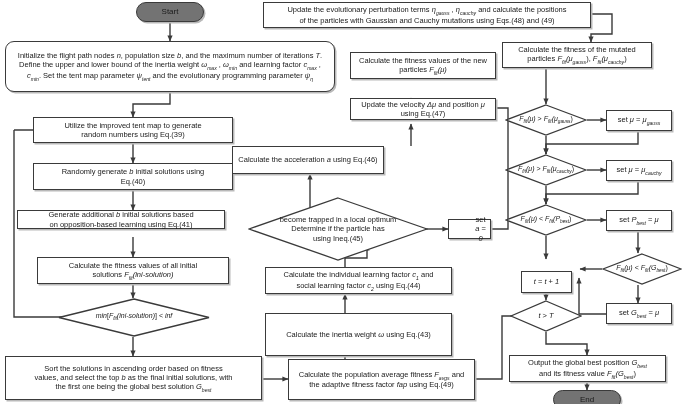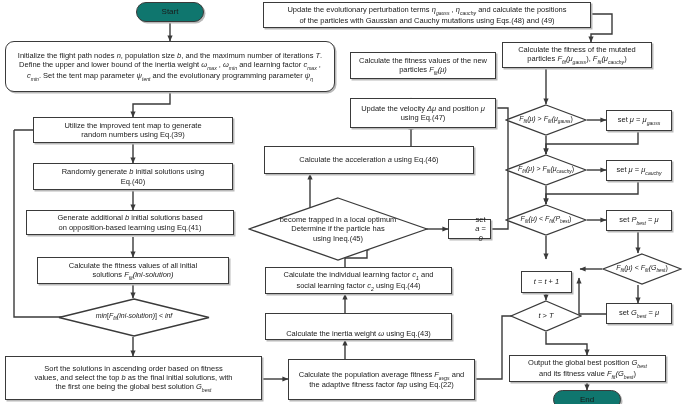--- a/index.html
+++ b/index.html
@@ -1,21 +1,21 @@
 <!DOCTYPE html>
 <html><head>
 <meta charset="utf-8">
 <style>
   html,body{margin:0;padding:0;background:#ffffff;}
   body{font-family:"Liberation Sans", sans-serif;}
   #canvas{position:relative;width:685px;height:404px;background:#fff;overflow:hidden;}
   .node{position:absolute;box-sizing:border-box;display:flex;align-items:center;justify-content:center;
         text-align:center;color:#1a1a1a;line-height:1.22;}
   .proc{border:1px solid #3a3a3a;background:#fff;box-shadow:1.5px 1.5px 0 0 #b9b9b9;padding:1px 3px;}
-  .term{border:1px solid #3a3a3a;background:#0f766e;border-radius:999px;box-shadow:1.5px 1.5px 0 0 #b9b9b9;}
+  .term{border:1px solid #3a3a3a;background:#737373;border-radius:999px;box-shadow:1.5px 1.5px 0 0 #b9b9b9;}
   .dia{background:transparent;}
   .dia .dshape{position:absolute;inset:0;}
   .dia .dlabel{position:relative;z-index:2;width:78%;}
   svg.edge{position:absolute;left:0;top:0;width:685px;height:404px;overflow:visible;pointer-events:none;}
   .f7{font-size:7px;}
   .f75{font-size:7.5px;}
   .f8{font-size:8px;}
   i.v{font-style:italic;}
   sub{font-size:.68em;font-style:italic;}
   .it{font-style:italic;}
@@ -131,21 +131,21 @@
     </div>
   </div>
 
   <div class="node proc f75" style="left:33px;top:163px;width:200px;height:27px;">
     <div>
       <div><span>Randomly generate </span><i class="v">b</i><span> initial solutions using</span></div>
       <div>Eq.(40)</div>
     </div>
   </div>
 
-  <div class="node proc f75" style="left:26px;top:210px;width:208px;height:25px;">
+  <div class="node proc f75" style="left:17px;top:210px;width:208px;height:19px;">
     <div>
       <div><span>Generate additional </span><i class="v">b</i><span> initial solutions based</span></div>
       <div>on opposition-based learning using Eq.(41)</div>
     </div>
   </div>
 
   <div class="node proc f75" style="left:37px;top:257px;width:192px;height:27px;">
     <div>
       <div>Calculate the fitness values of all initial</div>
       <div><span>solutions </span><i class="v">F</i><sub>fit</sub><i class="it">(ini-solution)</i></div>
@@ -165,25 +165,25 @@
     <div>
       <div>Sort the solutions in ascending order based on fitness</div>
       <div><span>values, and select the top </span><i class="v">b</i><span> as the final initial solutions, with</span></div>
       <div><span>the first one being the global best solution </span><i class="v">G</i><sub>best</sub></div>
     </div>
   </div>
 
   <div class="node proc f75" style="left:288px;top:359px;width:187px;height:41px;">
     <div>
       <div><span>Calculate the population average fitness </span><i class="v">F</i><sub>avgs</sub><span> and</span></div>
-      <div><span>the adaptive fitness factor </span><i class="it">fap</i><span> using Eq.(22)</span></div>
-    </div>
-  </div>
-
-  <div class="node proc f75" style="left:265px;top:313px;width:187px;height:27px;align-items:flex-end;">
+      <div><span>the adaptive fitness factor </span><i class="it">fap</i><span> using Eq.(49)</span></div>
+    </div>
+  </div>
+
+  <div class="node proc f75" style="left:265px;top:313px;width:187px;height:43px;">
     <div>
       <span>Calculate the inertia weight </span><i class="v">ω</i><span> using Eq.(43)</span>
     </div>
   </div>
 
   <div class="node proc f75" style="left:265px;top:267px;width:187px;height:27px;">
     <div>
       <div><span>Calculate the individual learning factor </span><i class="v">c</i><sub>1</sub><span> and</span></div>
       <div><span>social learning factor </span><i class="v">c</i><sub>2</sub><span> using Eq.(44)</span></div>
     </div>
@@ -199,27 +199,27 @@
       <div>using Ineq.(45)</div>
     </div>
   </div>
 
   <div class="node proc f75" style="left:448px;top:219px;width:43px;height:20px;padding-left:25px;">
     <div>
       <span>set </span><i class="v">a</i><span> = </span><i class="it">0</i>
     </div>
   </div>
 
-  <div class="node proc f75" style="left:264px;top:146px;width:210px;height:28px;">
+  <div class="node proc f75" style="left:232px;top:146px;width:152px;height:28px;">
     <div>
       <span>Calculate the acceleration </span><i class="v">a</i><span> using Eq.(46)</span>
     </div>
   </div>
 
-  <div class="node proc f75" style="left:350px;top:98px;width:146px;height:30px;">
+  <div class="node proc f75" style="left:350px;top:98px;width:146px;height:22px;">
     <div>
       <div><span>Update the velocity </span><i class="v">Δμ</i><span> and position </span><i class="v">μ</i></div>
       <div>using Eq.(47)</div>
     </div>
   </div>
 
   <div class="node proc f75" style="left:350px;top:52px;width:146px;height:27px;">
     <div>
       <div>Calculate the fitness values of the new</div>
       <div><span>particles </span><i class="v">F</i><sub>fit</sub><i class="it">(μ)</i></div>

